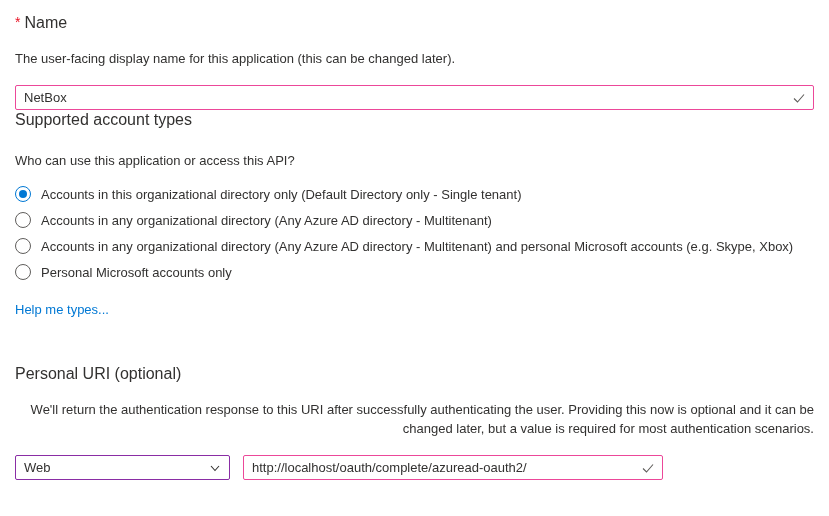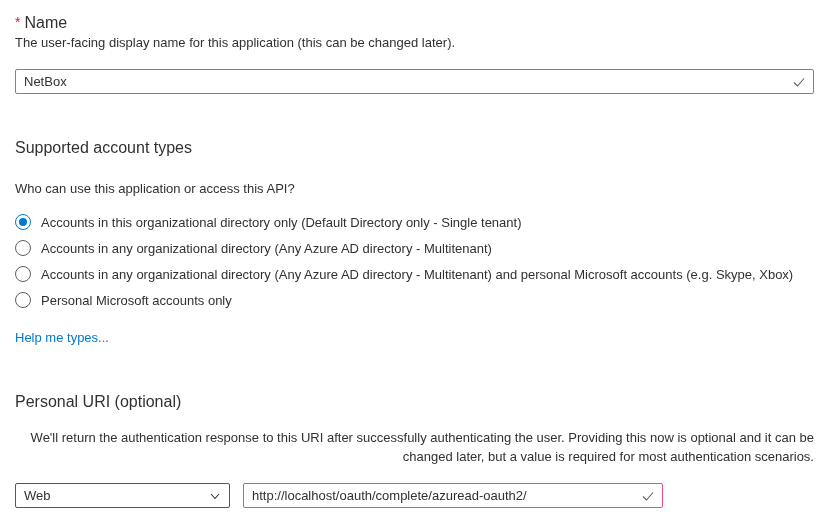--- a/index.html
+++ b/index.html
@@ -28,21 +28,21 @@
     font-size: 14px;
     vertical-align: 1px;
   }
   .desc-text {
     font-size: 13px;
     color: #323130;
     line-height: 19px;
   }
   
   .name-title-row { margin-top: 2px; }
-  .name-desc { margin-top: 0; }
+  .name-desc { margin-top: 16px; }
   .text-field {
     position: relative;
     margin-top: 17px;
     height: 25px;
     border: 1px solid #ec4899;
     border-radius: 2px;
     box-sizing: border-box;
     background: #fff;
     display: flex;
     align-items: center;
@@ -63,21 +63,21 @@
     right: 7px;
     top: 50%;
     transform: translateY(-50%);
     width: 14px;
     height: 14px;
     display: flex;
     align-items: center;
     justify-content: center;
   }
   
-  .account-types-title { margin-top: 44px; }
+  .account-types-title { }
   .account-question { margin-top: 21px; font-size: 13px; }
   .radio-group { margin-top: 11px; }
   .radio-row {
     display: flex;
     align-items: center;
     height: 26px;
     cursor: pointer;
   }
   .radio-circle {
     width: 16px;

